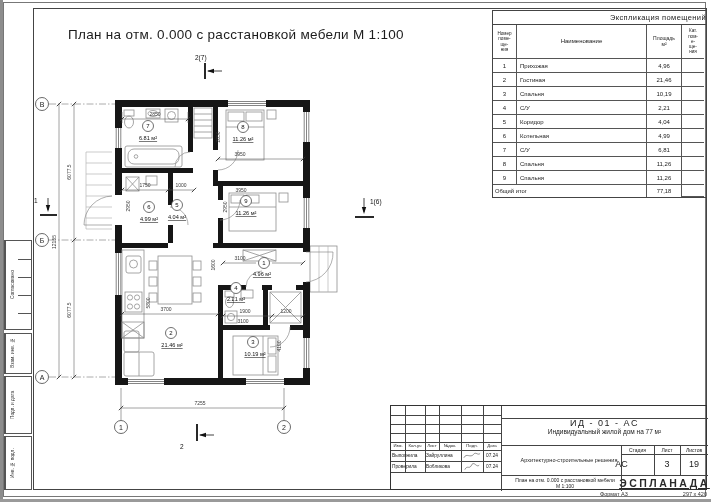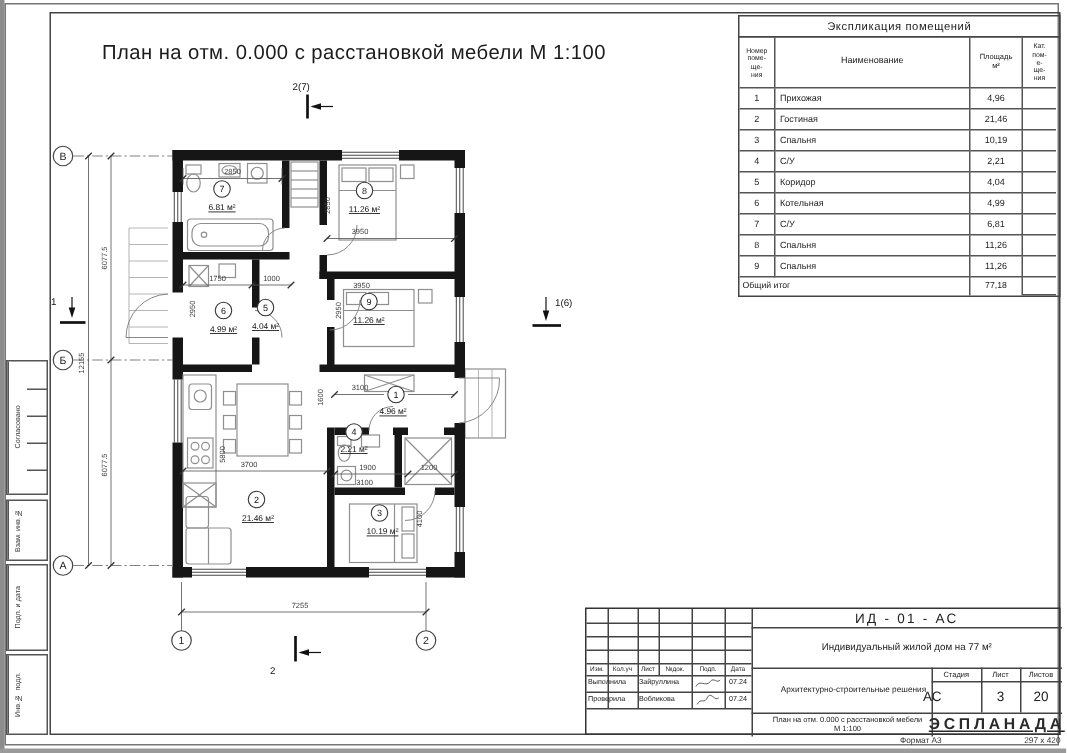--- a/index.html
+++ b/index.html
@@ -26,41 +26,41 @@
   .roomc{fill:#fff;stroke:#333;stroke-width:.7;}
   .room-num{font-size:6px;fill:#111;text-anchor:middle;}
   .room-area{font-size:5.6px;fill:#111;text-anchor:middle;text-decoration:underline;}
   .marker-label{font-size:6.5px;fill:#111;}
   .flag{stroke:#111;stroke-width:1.8;}
   .flagline{stroke:#111;stroke-width:.8;}
   .arrow{fill:#111;}
   #tk line{stroke:#333;stroke-width:.9;}
   
   .schedule{position:absolute;left:492px;top:10px;width:215px;font-size:6px;color:#222;}
-  .sched-title{box-sizing:border-box;border:1px solid #444;height:15px;line-height:14px;text-align:center;font-size:7.5px;letter-spacing:.4px;}
+  .sched-title{box-sizing:border-box;border:1px solid #444;height:15px;line-height:14px;text-align:right;font-size:7.5px;letter-spacing:.4px;}
   .sched-grid{box-sizing:border-box;margin-top:-1px;border:1px solid #444;display:grid;grid-template-columns:24px 130px 35px 22px;}
   .sc{box-sizing:border-box;border-right:.8px solid #555;border-bottom:.8px solid #555;display:flex;align-items:center;justify-content:center;}
   .sc.last{border-right:none;}
   .sch{height:34px;white-space:pre-line;text-align:center;line-height:1.15;}
   .sch.small{font-size:4.6px;}
   .sch.name{font-size:6px;}
   .sch.area{font-size:5px;}
   .srow{height:14px;}
   .sc.nm{justify-content:flex-start;padding-left:3px;}
   .sfoot{height:12px;font-size:5.8px;}
   .sfoot.lbl{grid-column:1/3;justify-content:flex-start;padding-left:2px;border-bottom:none;}
   .sfoot.val{border-bottom:none;}
   
   .tb{position:absolute;left:390px;top:405px;width:317px;height:85px;border:1.2px solid #333;box-sizing:border-box;font-size:5px;color:#222;}
   .vl,.hl{position:absolute;background:#444;}
   .vl{width:.8px;}
   .hl{height:.8px;}
   .tcell{position:absolute;display:flex;align-items:center;justify-content:center;text-align:center;line-height:1.2;}
   .tcell.left{justify-content:flex-start;}
-  .doc-code{font-size:9px;letter-spacing:1.5px;}
+  .doc-code{font-size:9px;letter-spacing:1.5px;margin-top:11px;}
   .obj-name{font-size:6.5px;}
   .sec-name{font-size:5.5px;padding:0 8px;}
   .sheet-name{font-size:5px;white-space:pre-line;padding:0 4px;}
   .logo{font-size:10.5px;letter-spacing:2.5px;font-weight:bold;color:#2a2a2a;}
   .stage-lbl{font-size:5px;}
   .stage-val{font-size:9px;}
   .tb-small{font-size:4.3px;}
   .tb-name{font-size:4.8px;}
   .sig-svg{width:18px;height:9px;}
   .sig-svg path{stroke:#555;stroke-width:.7;fill:none;}
@@ -494,21 +494,21 @@
     <div class="tcell tb-name" style="left:92px;top:55px;width:18px;height:11px;">07.24</div>
 
     <div class="tcell doc-code" style="left:110px;top:0;width:207px;height:12px;">ИД - 01 - АС</div>
     <div class="tcell obj-name" style="left:110px;top:12px;width:207px;height:27px;">Индивидуальный жилой дом на 77 м²</div>
     <div class="tcell sec-name" style="left:110px;top:39px;width:120px;height:30px;">Архитектурно-строительные решения</div>
     <div class="tcell stage-lbl" style="left:230px;top:39px;width:33px;height:9px;">Стадия</div>
     <div class="tcell stage-lbl" style="left:263px;top:39px;width:26px;height:9px;">Лист</div>
     <div class="tcell stage-lbl" style="left:289px;top:39px;width:28px;height:9px;">Листов</div>
     <div class="tcell stage-val" style="left:214px;top:48px;width:33px;height:21px;">АС</div>
     <div class="tcell stage-val" style="left:263px;top:48px;width:26px;height:21px;">3</div>
-    <div class="tcell stage-val" style="left:289px;top:48px;width:28px;height:21px;">20</div>
+    <div class="tcell stage-val" style="left:289px;top:48px;width:28px;height:21px;">19</div>
     <div class="tcell sheet-name" style="left:110px;top:69px;width:120px;height:16px;">План на отм. 0.000 с расстановкой мебели
 М 1:100</div>
     <div class="tcell logo" style="left:230px;top:69px;width:87px;height:16px;text-decoration:underline;">ЭСПЛАНАДА</div>
   </div>
 
   <div class="mf" style="top:240px;height:90px;">
     <div class="mf-label">Согласовано</div>
     <div class="mf-line" style="top:18px;"></div>
       <div class="mf-line" style="top:36px;"></div>
     <div class="mf-line" style="top:54px;"></div>

